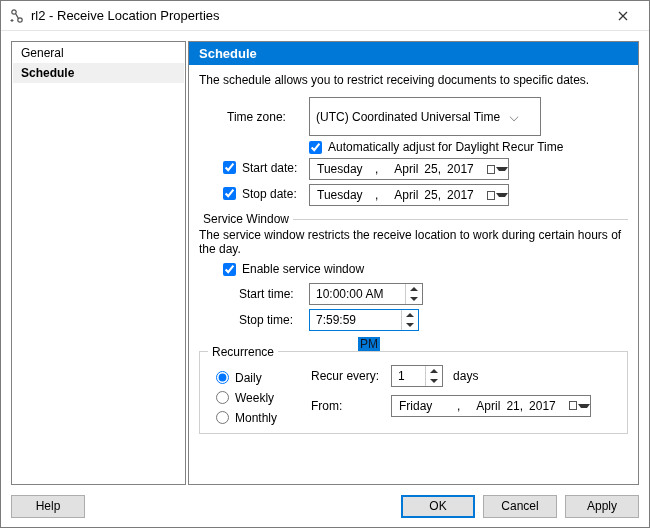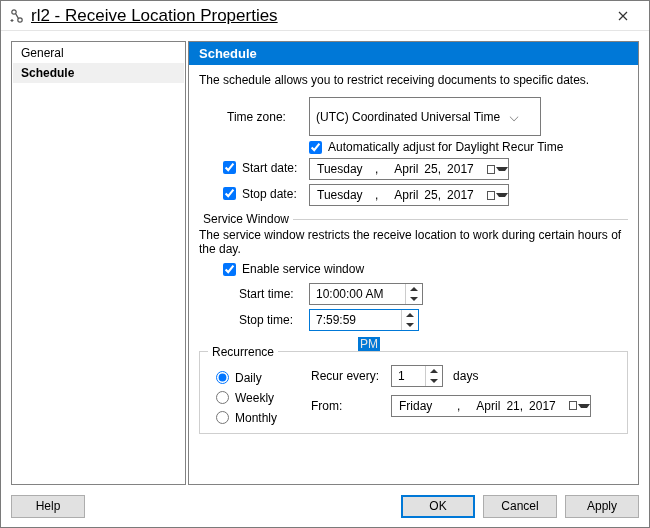--- a/index.html
+++ b/index.html
@@ -28,21 +28,21 @@
     border-bottom: 1px solid #e5e5e5;
     padding: 0 6px 0 8px;
   }
   .titlebar .icon {
     width: 16px; height: 16px;
     margin-right: 6px;
     display: inline-flex;
     align-items: center;
     justify-content: center;
   }
-  .titlebar .title { flex: 1; font-size: 17px; text-decoration: underline; }
+  .titlebar .title { flex: 1; font-size: 13px; }
   .titlebar .close {
     width: 40px; height: 28px;
     display: flex; align-items: center; justify-content: center;
     font-size: 14px;
     color: #333;
   }
 
   .body {
     flex: 1;
     display: flex;
@@ -156,21 +156,21 @@
   .spinbox .spin div {
     flex: 1;
     display: flex; align-items: center; justify-content: center;
   }
   .spinbox .spin .up {
     width:0;height:0;border-left:4px solid transparent;border-right:4px solid transparent;border-bottom:4px solid #333;
   }
   .spinbox .spin .dn {
     width:0;height:0;border-left:4px solid transparent;border-right:4px solid transparent;border-top:4px solid #333;
   }
-  .selseg { background:#0078d7; color:#e5e5e5; padding:0 2px;margin-top:48px; }
+  .selseg { background:#0078d7; color:#0f172a; padding:0 2px;margin-top:48px; }
 
   fieldset {
     border: 1px solid #cfcfcf;
     margin: 6px 0 0 0;
     padding: 4px 8px 8px 8px;
     font-size: 12px;
   }
   fieldset.svc { border: none; border-top: 1px solid #cfcfcf; padding: 2px 0 4px 0; }
   legend { padding: 0 4px; font-size: 12px; }
 

